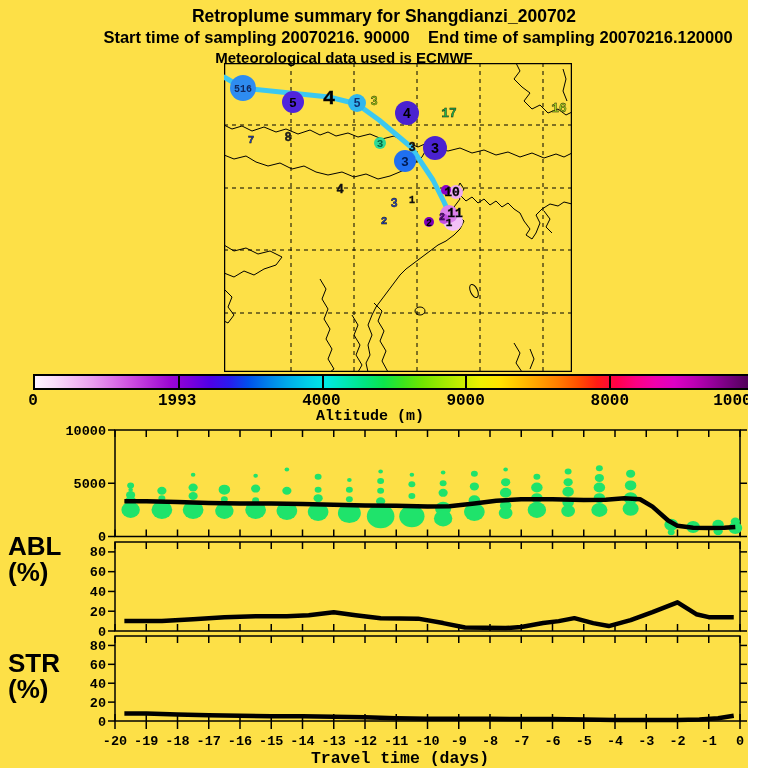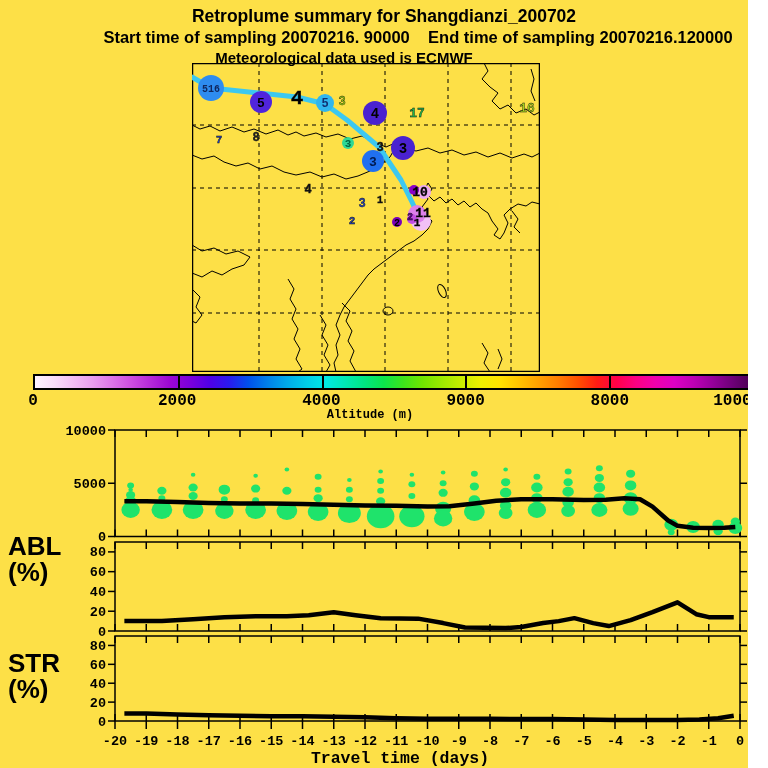--- a/index.html
+++ b/index.html
@@ -3,29 +3,29 @@
 <meta charset="utf-8">
 <style>
   html,body{margin:0;padding:0;background:#fff;}
   #page{position:relative;width:748px;height:768px;background:#fde047;overflow:hidden;
         font-family:"Liberation Sans",sans-serif;color:#000;}
   .title-line{position:absolute;left:0;width:768px;text-align:center;font-weight:bold;white-space:pre;}
   #title1{top:6px;font-size:17.5px;}
   #title2{top:28px;font-size:16.5px;padding-left:34px;}
   #title3{top:49px;font-size:15px;left:-40px;}
   .side-label{position:absolute;left:8px;font-weight:bold;font-size:26px;line-height:26px;letter-spacing:0px;}
-  #map-wrap{position:absolute;left:192px;top:63px;width:348px;height:309px;}
+  #map-wrap{position:absolute;left:224px;top:63px;width:348px;height:309px;}
   #colorbar{position:absolute;left:33px;top:374px;width:721px;height:16px;
             border:2px solid #000;box-sizing:border-box;}
   .cbar-sep{position:absolute;top:0;width:2px;height:100%;background:#000;}
   #cbar-labels{position:absolute;left:33px;top:392px;width:721px;height:18px;
                font-family:"Liberation Mono",monospace;font-weight:bold;font-size:16px;}
   .cbar-tick{position:absolute;top:0;transform:translateX(-50%);}
   #cbar-title{position:absolute;left:240px;top:408px;width:260px;text-align:center;
-              font-family:"Liberation Mono",monospace;font-weight:bold;font-size:12px;}
+              font-family:"Liberation Mono",monospace;font-weight:bold;font-size:15px;}
   svg{position:absolute;left:0;top:0;}
   text{font-family:"Liberation Mono",monospace;}
 </style>
 </head>
 <body>
 
 <div id="page">
 
   <div class="title-line" id="title1">Retroplume summary for Shangdianzi_200702</div>
   <div class="title-line" id="title2">Start time of sampling 20070216. 90000    End time of sampling 20070216.120000</div>
@@ -110,21 +110,21 @@
   </div>
 
   <div id="colorbar" style="background: linear-gradient(to right, rgb(254, 244, 254), rgb(249, 220, 249), rgb(242, 188, 244), rgb(232, 156, 238), rgb(220, 116, 232), rgb(204, 76, 224), rgb(180, 40, 216), rgb(154, 6, 210), rgb(122, 0, 220), rgb(80, 0, 230), rgb(42, 26, 238), rgb(0, 80, 236), rgb(0, 128, 234), rgb(0, 170, 234), rgb(0, 204, 234), rgb(0, 232, 230), rgb(0, 232, 180), rgb(0, 230, 130), rgb(12, 228, 76), rgb(60, 228, 28), rgb(112, 230, 0), rgb(156, 234, 0), rgb(198, 238, 0), rgb(238, 240, 0), rgb(255, 226, 0), rgb(255, 194, 0), rgb(255, 160, 0), rgb(255, 124, 0), rgb(255, 80, 0), rgb(255, 28, 20), rgb(255, 0, 72), rgb(252, 0, 130), rgb(240, 0, 172), rgb(220, 0, 196), rgb(188, 0, 180), rgb(148, 0, 154), rgb(110, 0, 120), rgb(74, 0, 82));">
       <div class="cbar-sep" style="left: 20%;"></div>
       <div class="cbar-sep" style="left: 40%;"></div>
       <div class="cbar-sep" style="left: 60%;"></div>
       <div class="cbar-sep" style="left: 80%;"></div>
     </div>
   <div id="cbar-labels">
       <div class="cbar-tick" style="left: 0%;">0</div>
-      <div class="cbar-tick" style="left: 20%;">2000</div>
+      <div class="cbar-tick" style="left: 20%;">1993</div>
       <div class="cbar-tick" style="left: 40%;">4000</div>
       <div class="cbar-tick" style="left: 60%;">9000</div>
       <div class="cbar-tick" style="left: 80%;">8000</div>
       <div class="cbar-tick" style="left: 100%; transform: translateX(-85%);">10000</div>
     </div>
   <div id="cbar-title">Altitude (m)</div>
 
   <div class="side-label" style="top:533px">
     <div>ABL</div>
     <div>(%)</div>

